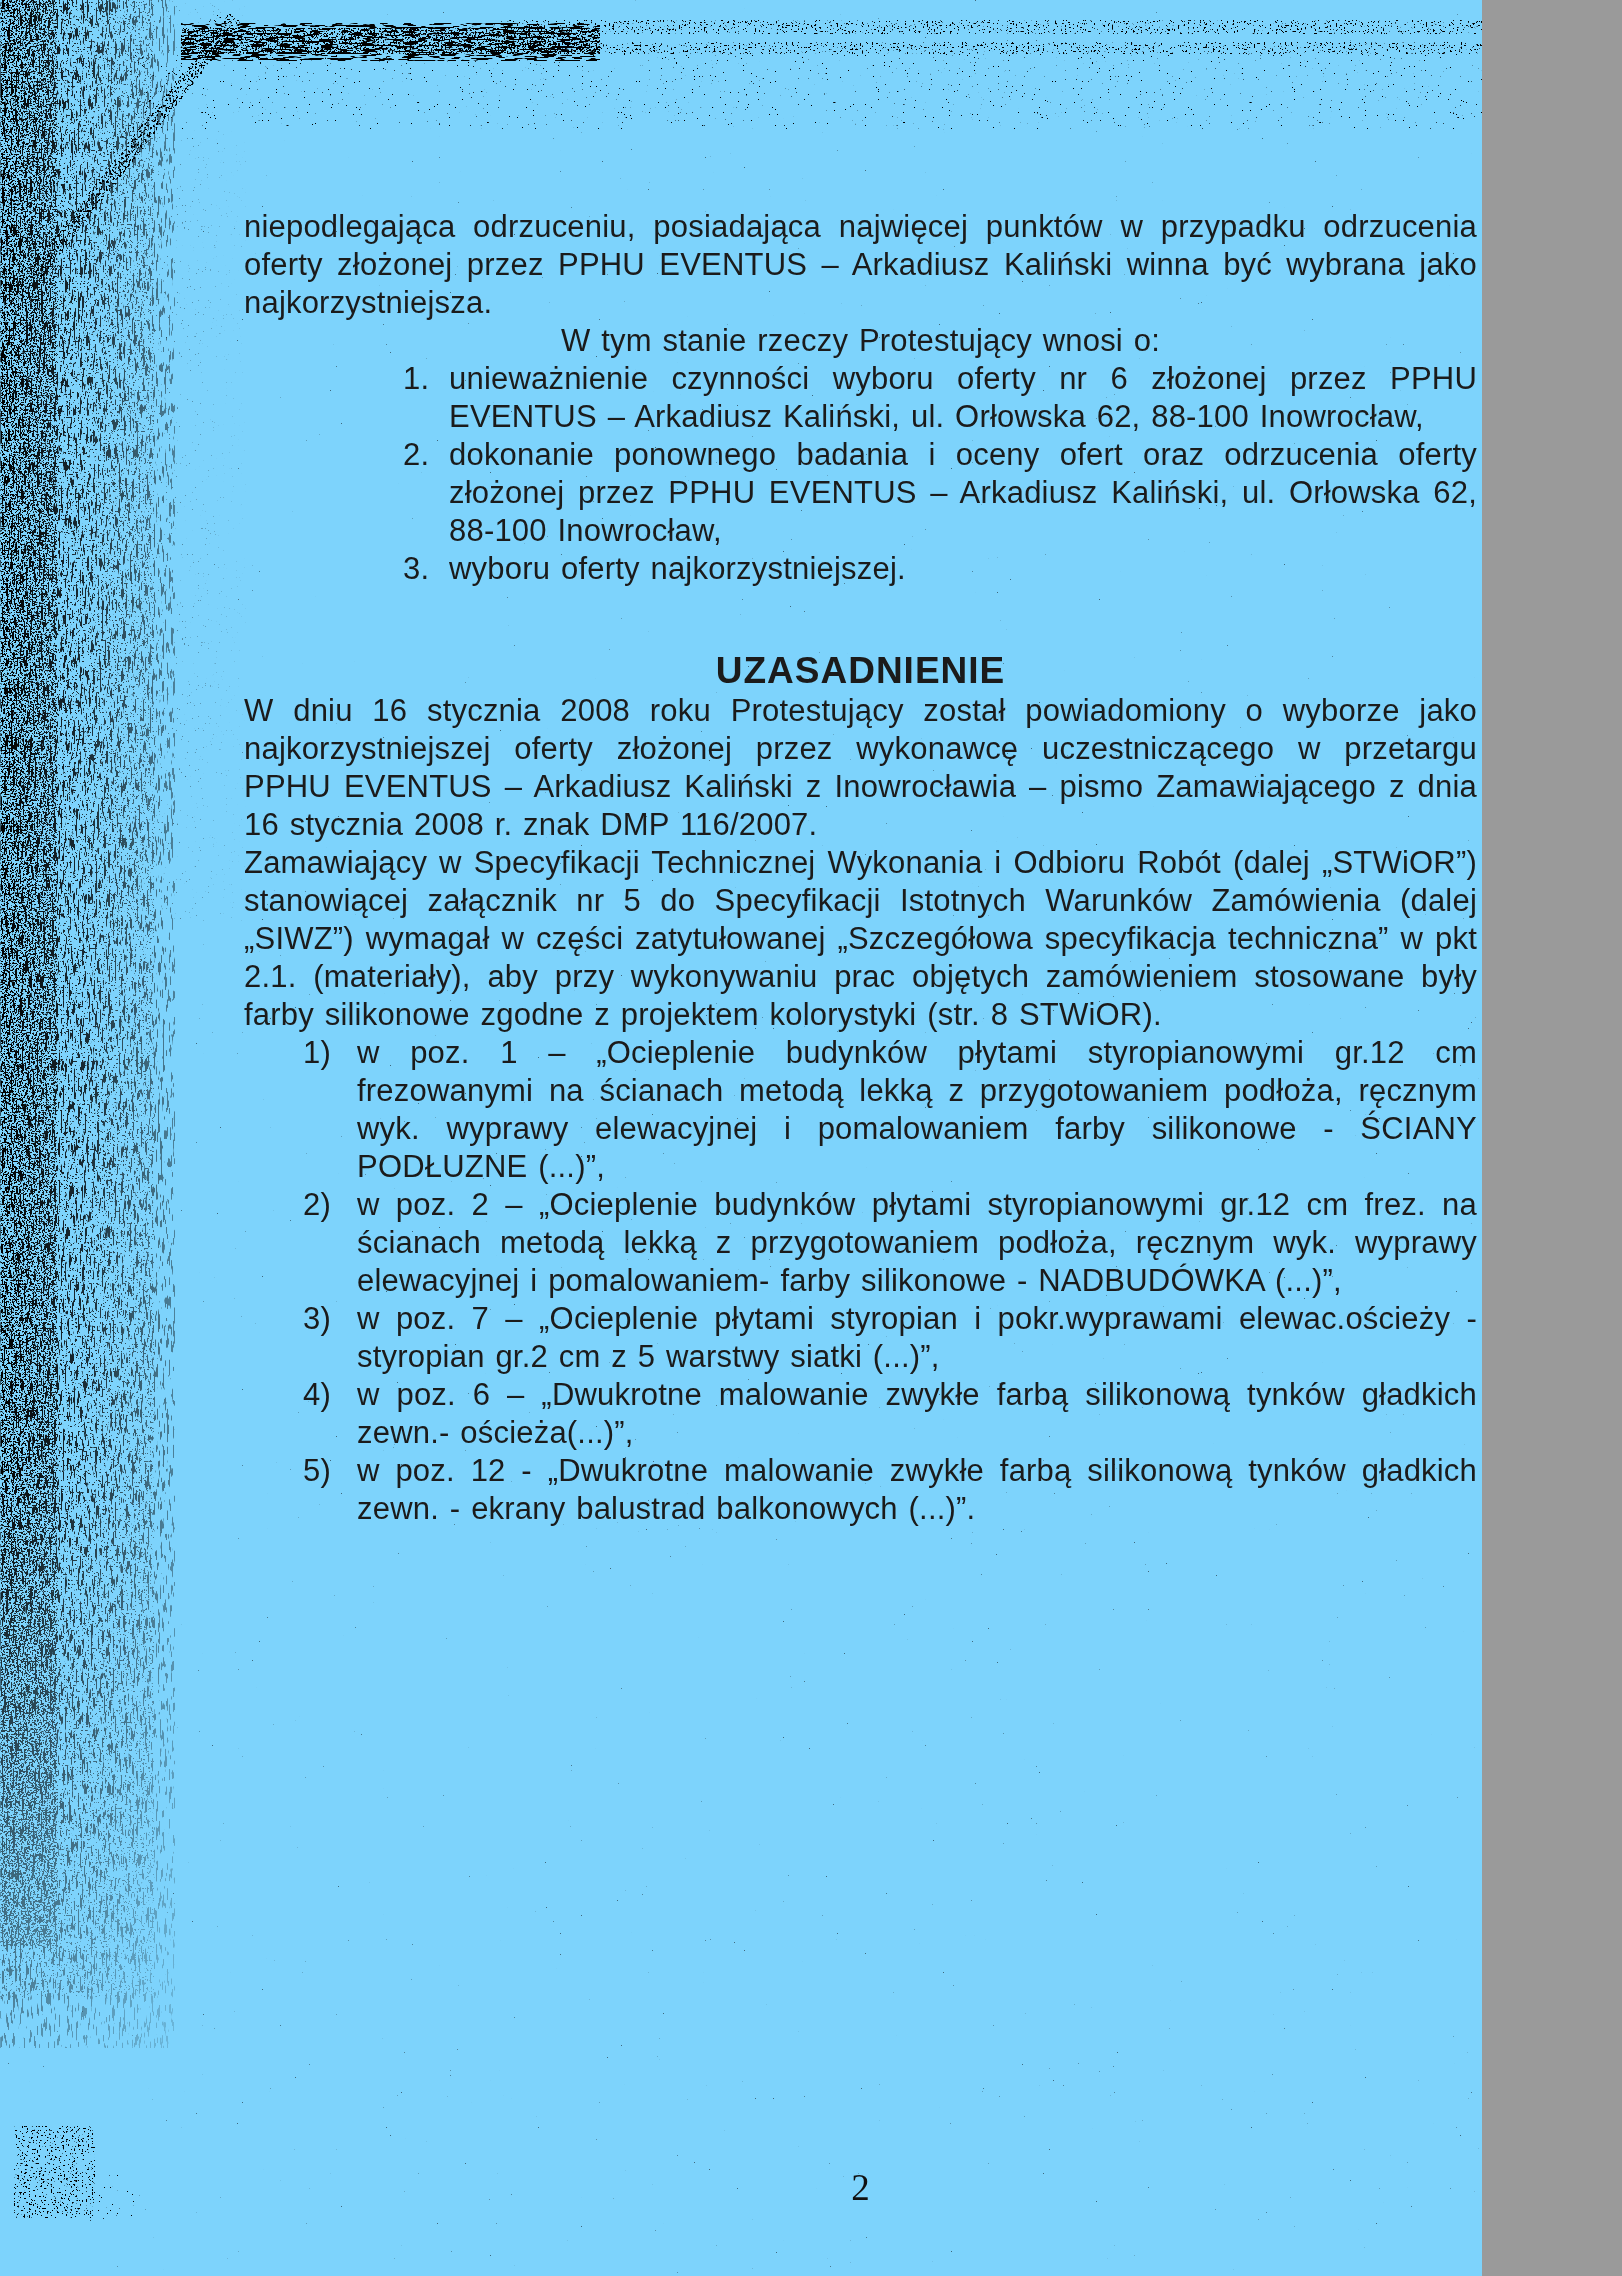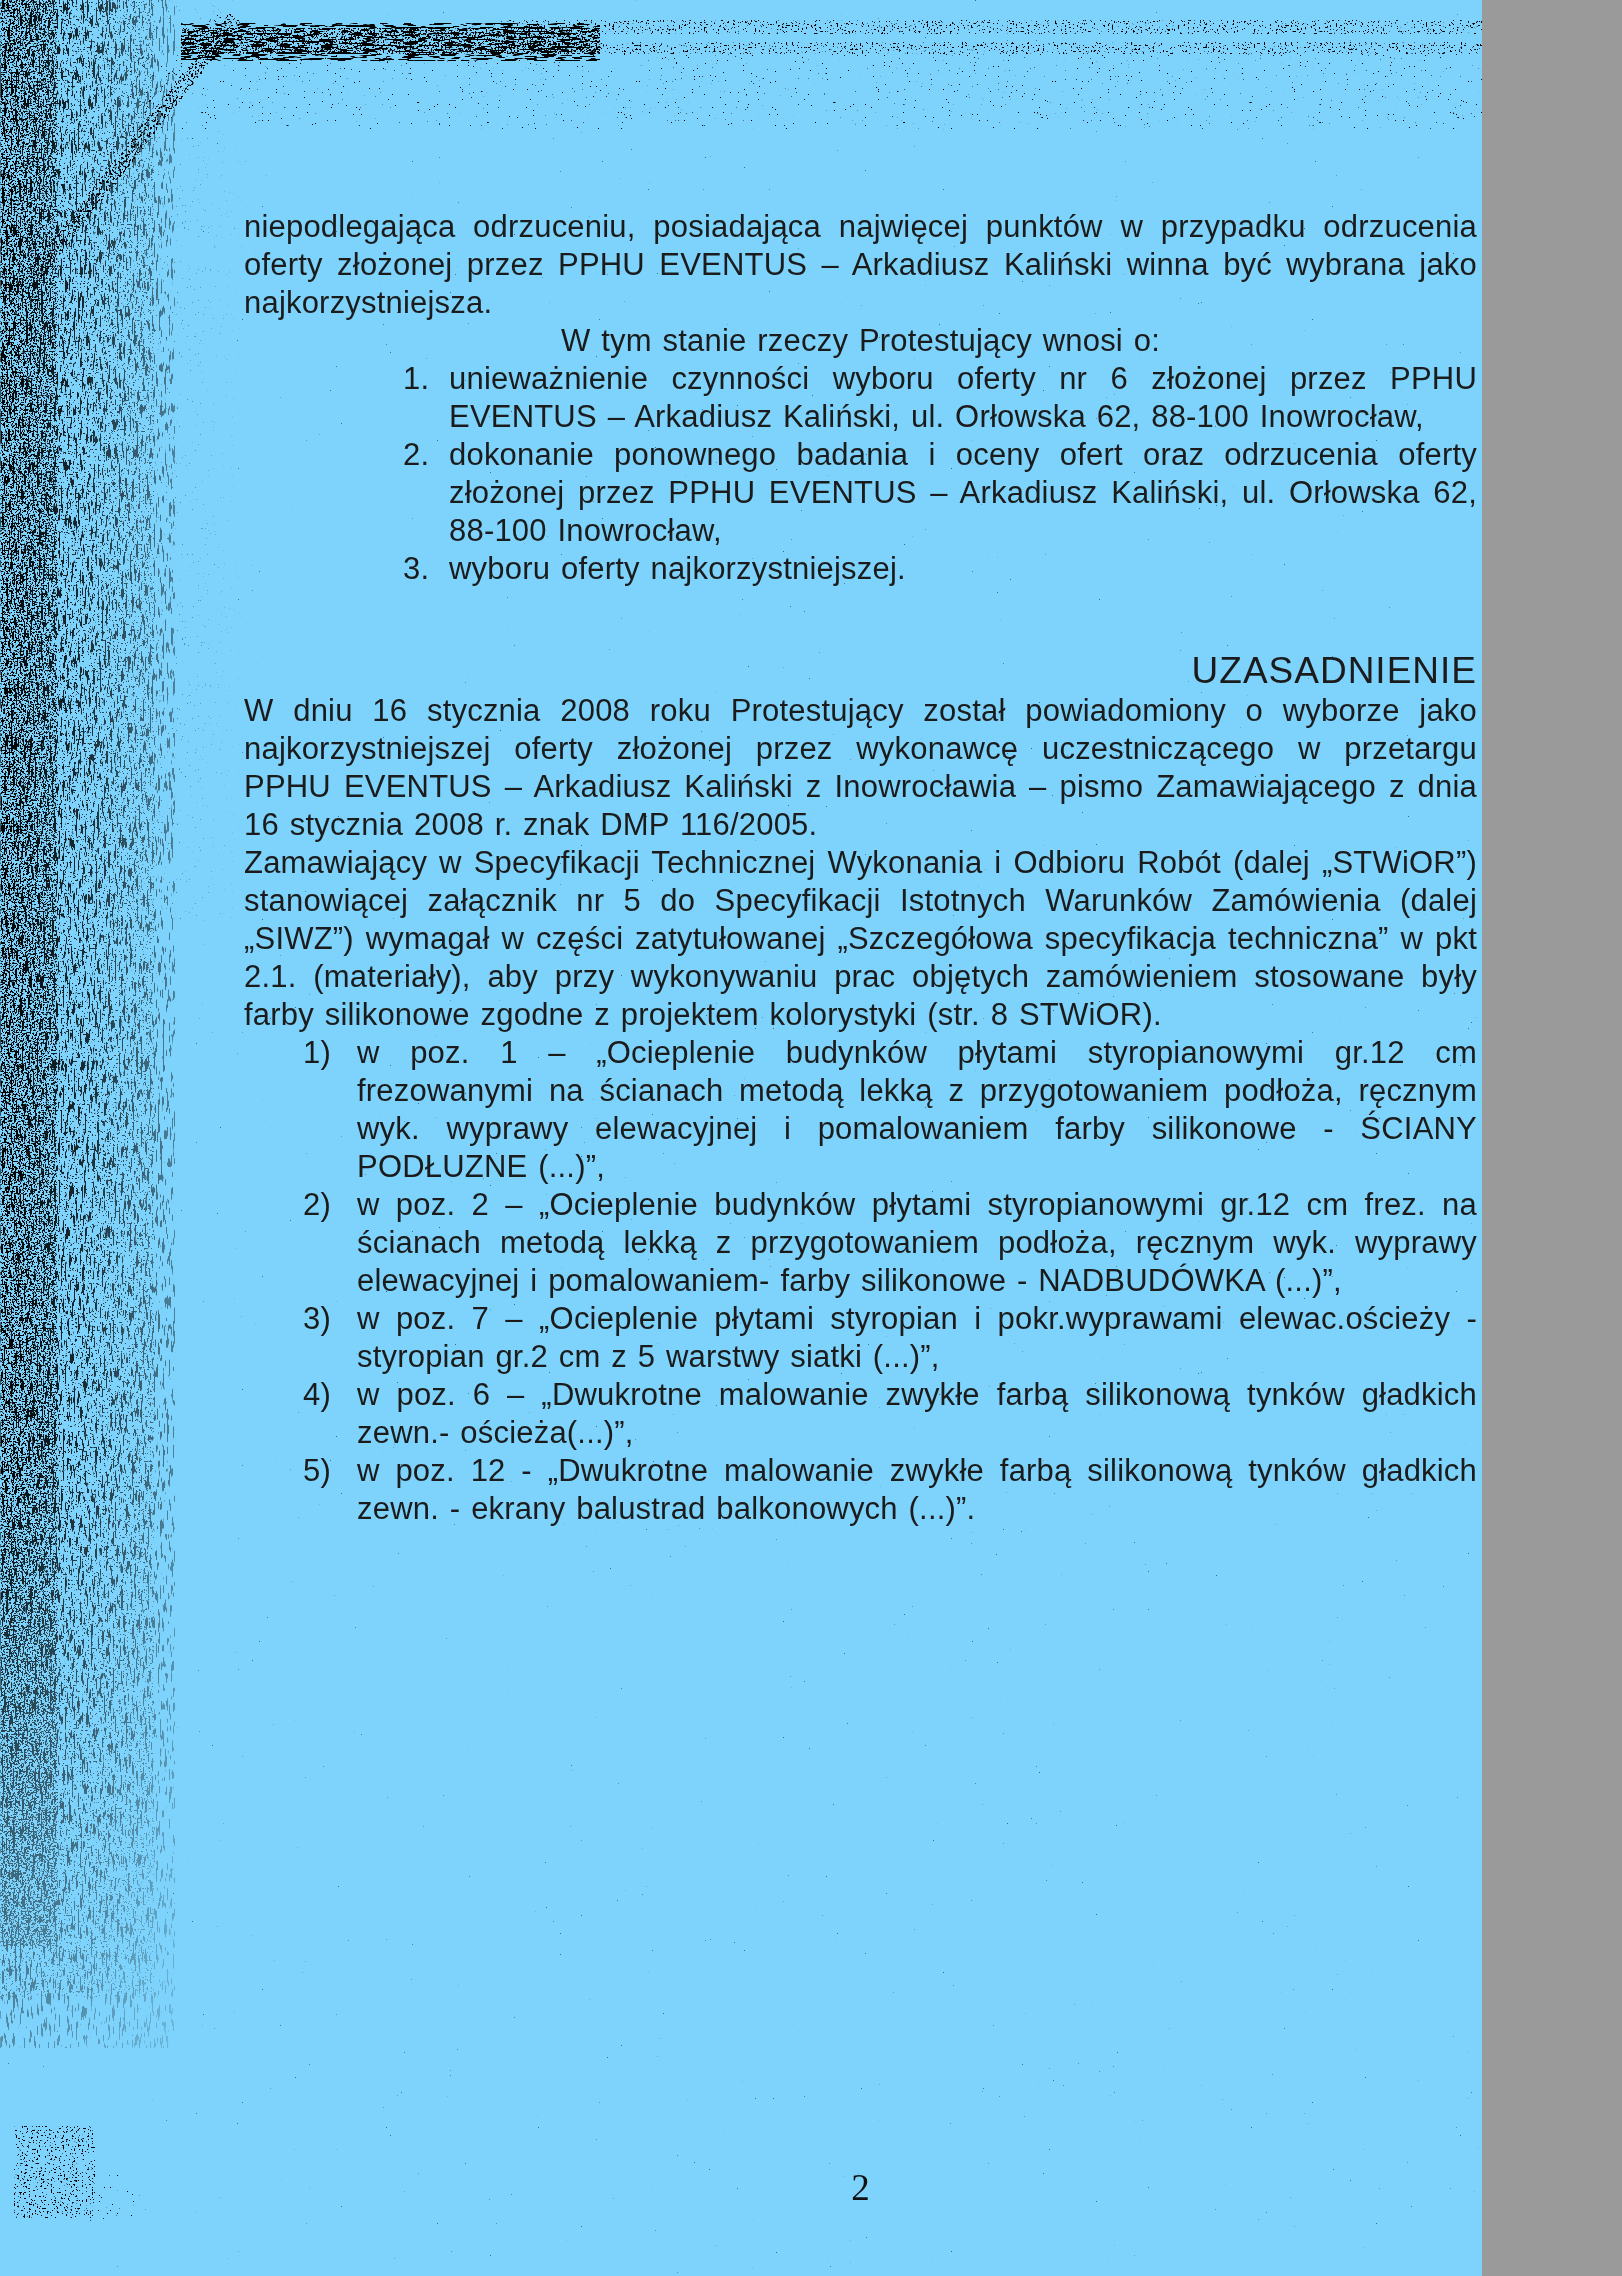--- a/index.html
+++ b/index.html
@@ -50,22 +50,22 @@
     margin: 0;
     padding: 0 0 0 59px;
   }
   .doc-li { display: flex; }
   .req-list .li-marker { flex: 0 0 46px; text-align: left; }
   .spec-list .li-marker { flex: 0 0 54px; text-align: left; }
   .li-text { flex: 1; text-align: justify; }
 
   .section-heading {
     margin: 61px 0 0 0;
-    text-align: right;
-    font-weight: normal;
+    text-align: center;
+    font-weight: bold;
     font-size: 37px;
     line-height: 43px;
     letter-spacing: 1px;
   }
 
   .para-notice  { margin-top: 41px; }
   .para-review  { margin-top: 32px; }
   .para-spec    { margin-top: 32px; }
   .para-clarify { margin-top: 0; }
   .para-closing { margin-top: 29px; }
@@ -170,21 +170,21 @@
         <span class="li-text">dokonanie ponownego badania i oceny ofert oraz odrzucenia oferty złożonej przez PPHU EVENTUS – Arkadiusz Kaliński, ul. Orłowska 62, 88-100 Inowrocław,</span>
       </li>
       <li class="doc-li">
         <span class="li-marker">3.</span>
         <span class="li-text">wyboru oferty najkorzystniejszej.</span>
       </li>
     </ol>
 
     <h2 class="section-heading">UZASADNIENIE</h2>
 
-    <p class="para-notice">W dniu 16 stycznia 2008 roku Protestujący został powiadomiony o wyborze jako najkorzystniejszej oferty złożonej przez wykonawcę uczestniczącego w przetargu PPHU EVENTUS – Arkadiusz Kaliński z Inowrocławia – pismo Zamawiającego z dnia 16 stycznia 2008 r. znak DMP 116/2005.</p>
+    <p class="para-notice">W dniu 16 stycznia 2008 roku Protestujący został powiadomiony o wyborze jako najkorzystniejszej oferty złożonej przez wykonawcę uczestniczącego w przetargu PPHU EVENTUS – Arkadiusz Kaliński z Inowrocławia – pismo Zamawiającego z dnia 16 stycznia 2008 r. znak DMP 116/2007.</p>
 
 
     <p class="para-spec">Zamawiający w Specyfikacji Technicznej Wykonania i Odbioru Robót (dalej „STWiOR”) stanowiącej załącznik nr 5 do Specyfikacji Istotnych Warunków Zamówienia (dalej „SIWZ”) wymagał w części zatytułowanej „Szczegółowa specyfikacja techniczna” w pkt 2.1. (materiały), aby przy wykonywaniu prac objętych zamówieniem stosowane były farby silikonowe zgodne z projektem kolorystyki (str. 8 STWiOR).</p>
 
 
     <ol class="spec-list">
       <li class="doc-li">
         <span class="li-marker">1)</span>
         <span class="li-text">w poz. 1 – „Ocieplenie budynków płytami styropianowymi gr.12 cm frezowanymi na ścianach metodą lekką z przygotowaniem podłoża, ręcznym wyk. wyprawy elewacyjnej i pomalowaniem farby silikonowe - ŚCIANY PODŁUZNE (...)”,</span>
       </li>

